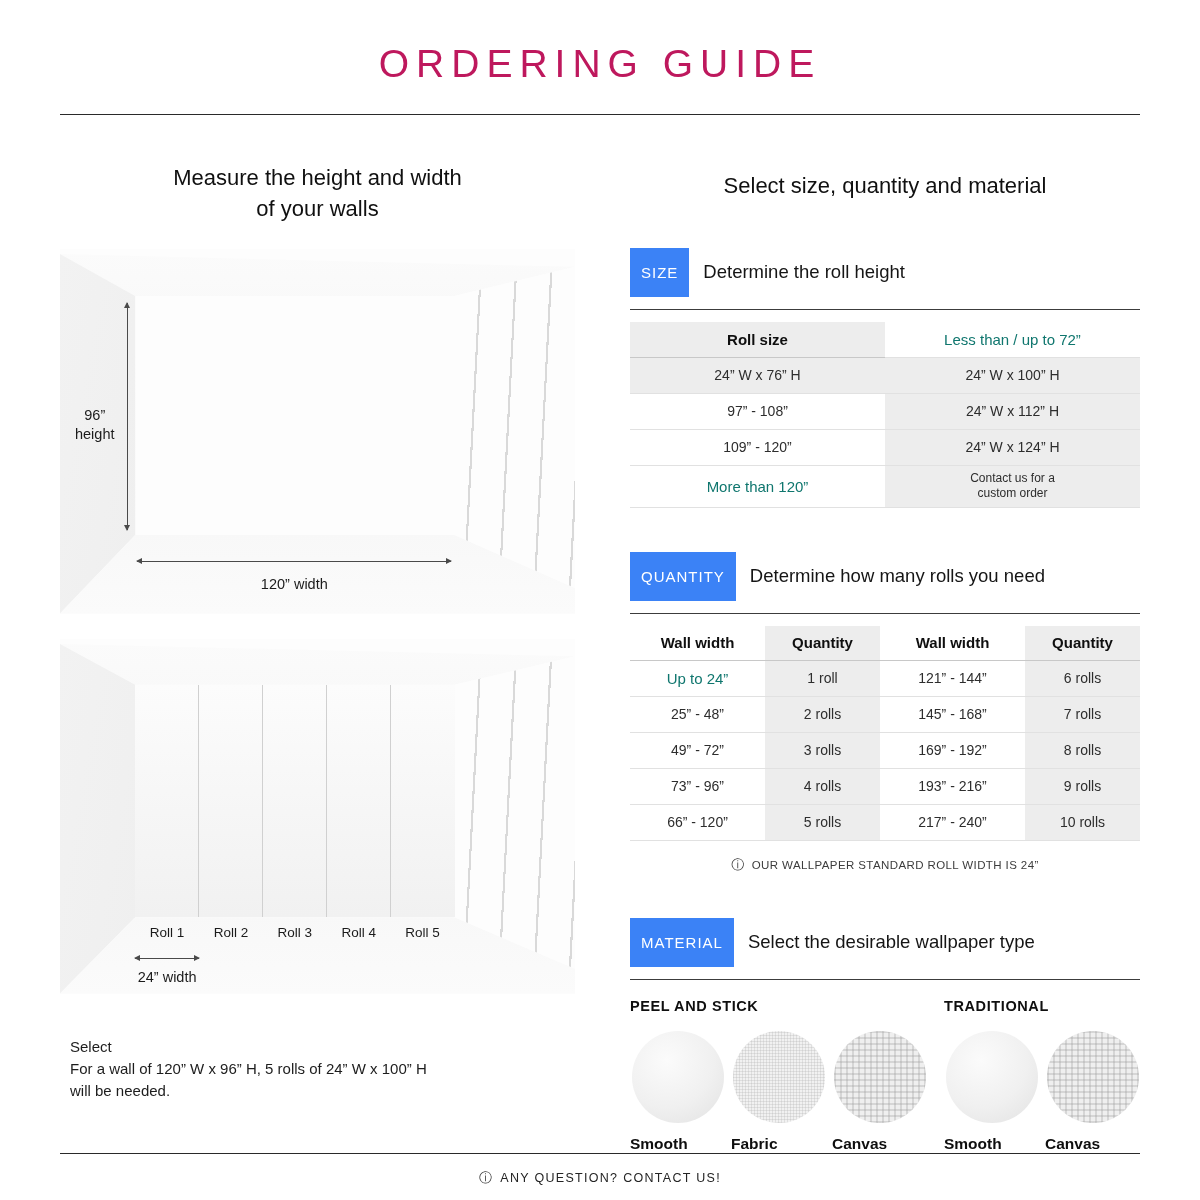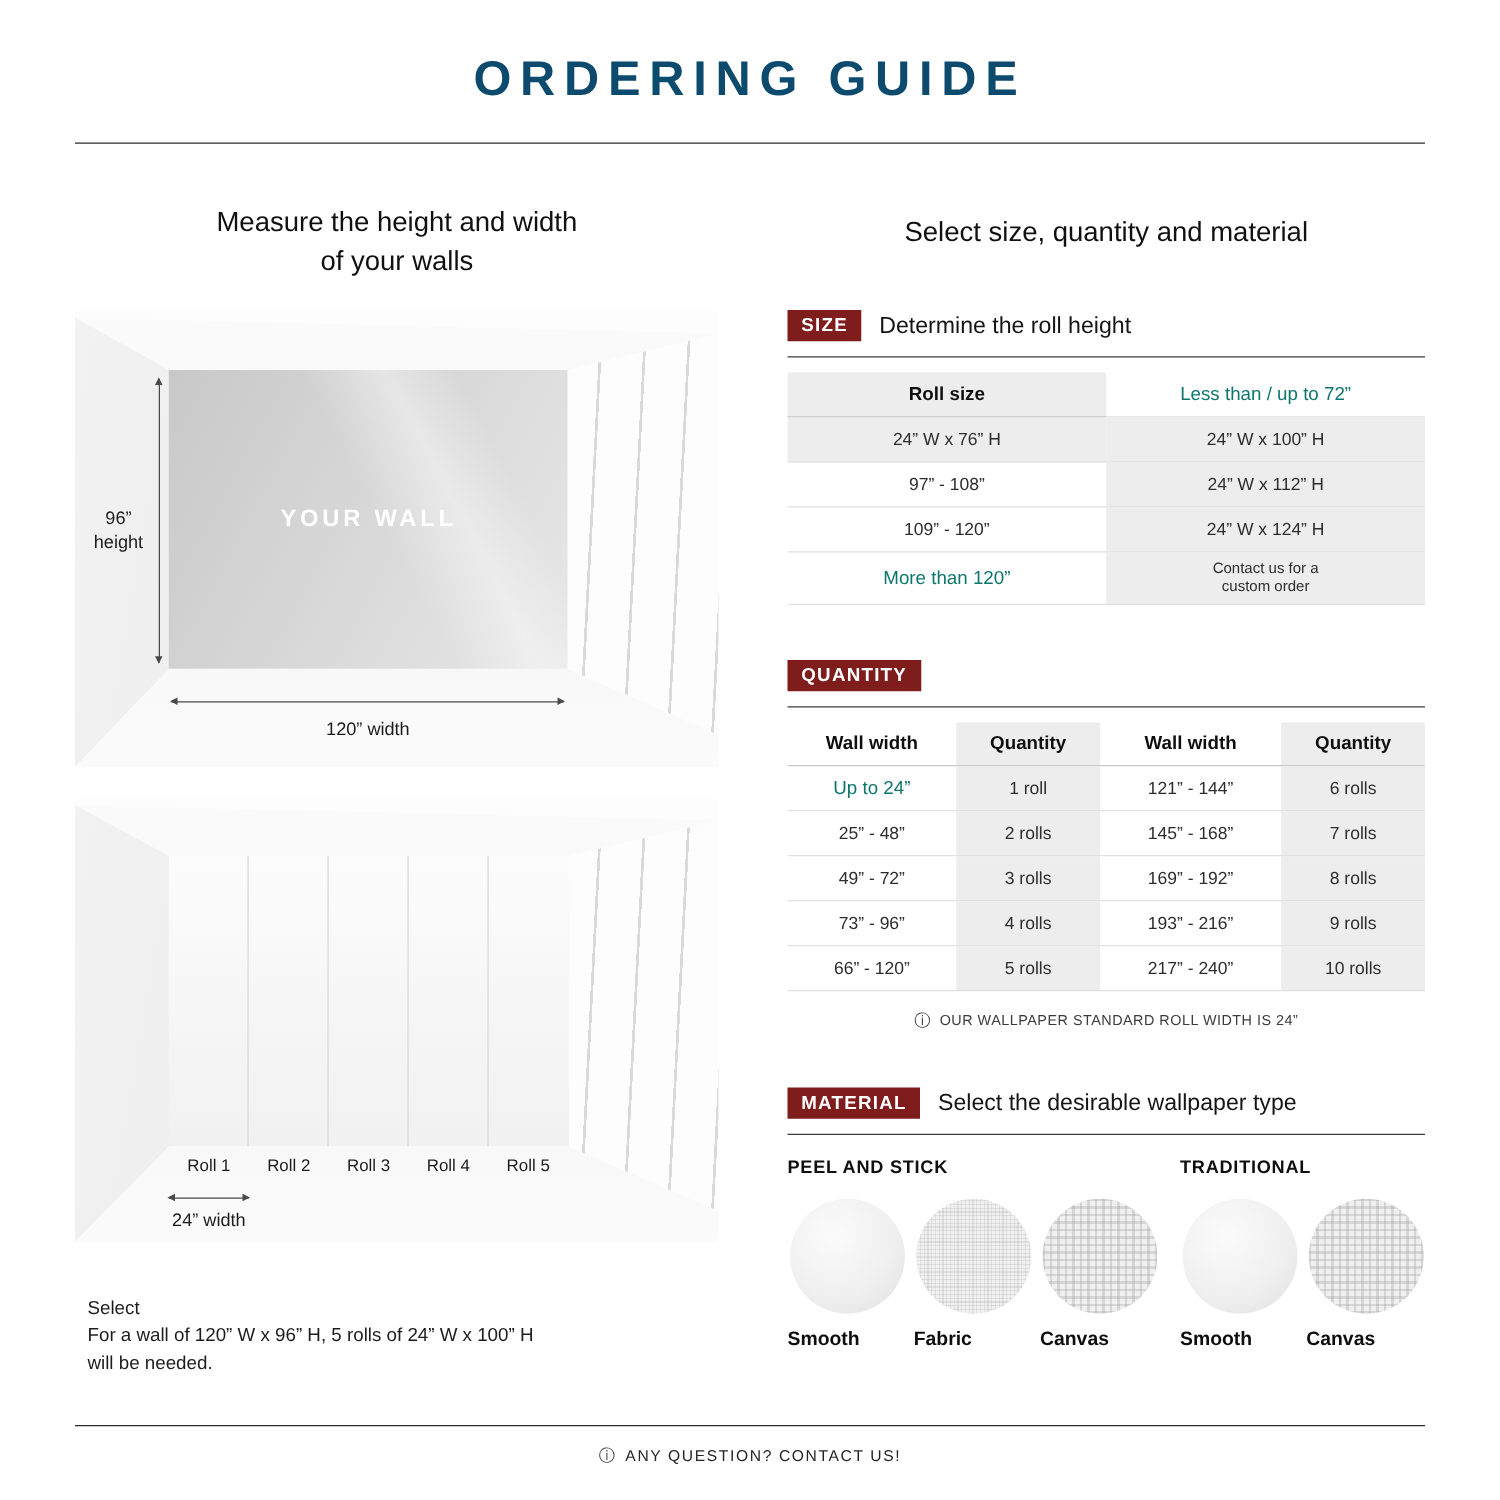--- a/index.html
+++ b/index.html
@@ -6,21 +6,21 @@
   html,body { margin:0; padding:0; }
   body {
     width:1200px; height:1200px; background:#ffffff;
     font-family:"Liberation Sans", sans-serif; color:#1d1d1d;
     overflow:hidden;
   }
   .page { width:1200px; height:1200px; display:flex; flex-direction:column; }
 
   
   .hdr { padding-top:42px; text-align:center; }
-  .hdr h1 { margin:0; font-size:39px; font-weight:700; letter-spacing:7px; color:#0c4a6e; }
+  .hdr h1 { margin:0; font-size:39px; font-weight:400; letter-spacing:7px; color:#be185d; }
   .rule { width:1080px; margin:28px auto 0; border-top:1.5px solid #2a2a2a; }
 
   
   .columns { display:flex; padding:0 60px; margin-top:34px; flex:0 0 auto; }
   .left-col { width:515px; }
   .right-col { width:510px; margin-left:55px; }
   .col-heading { margin:14px 0 0; font-size:22px; font-weight:400; text-align:center; color:#101010; line-height:1.4; }
   .right-col .col-heading { margin-top:22px; }
 
   
@@ -64,21 +64,21 @@
   .room2 .dim-h.r2 { left:14.6%; width:12.4%; top:90%; }
   .room2 .dim-label-h.r2 { left:6.8%; width:28%; top:93.2%; }
 
   
   .example { margin-top:42px; padding-left:10px; font-size:15px; line-height:1.48; color:#1d1d1d; }
 
   
   .section { margin-top:44px; }
   .section.first { margin-top:46px; }
   .section-head { display:flex; align-items:center; gap:14px; padding-bottom:12px; border-bottom:1px solid #3c3c3c; }
-  .badge { background:#7f1d1d; color:#ffffff; font-weight:bold; font-size:15px; letter-spacing:1px; padding:4px 11px; }
+  .badge { background:#3b82f6; color:#ffffff; font-weight:normal; font-size:15px; letter-spacing:1px; padding:16px 11px; }
   .section-sub { font-size:18.5px; color:#151515; }
 
   .size-table { display:grid; grid-template-columns:255px 255px; margin-top:12px; }
   .cell { display:flex; align-items:center; justify-content:center; text-align:center;
     min-height:36px; border-bottom:1px solid #e1e1e1; font-size:14px; color:#2d2d2d; }
   .cell.head { font-weight:bold; font-size:15px; color:#0f0f0f; min-height:35px; border-bottom:1px solid #c8c8c8; }
   .gray { background:#ededed; }
   .muted { font-size:15px; color:#0f766e; }
   .small2 { font-size:12px; line-height:1.3; padding:5px 70px; min-height:40px; }
 
@@ -125,23 +125,20 @@
       <h2 class="col-heading">
         <span>Measure the height and width</span><br>
         <span>of your walls</span>
       </h2>
 
       <div class="room room1">
         <div class="plane ceiling"></div>
         <div class="plane side-wall"></div>
         <div class="plane floor"></div>
         <div class="plane window-wall"></div>
-        <div class="back-wall">
-          <span class="wall-label">YOUR WALL</span>
-        </div>
         <div class="dim-v"></div>
         <div class="dim-label-v">
           <div>96”</div>
           <div>height</div>
         </div>
         <div class="dim-h r1"></div>
         <div class="dim-label-h r1">120” width</div>
       </div>
 
       <div class="room room2">
@@ -193,20 +190,21 @@
           <div class="cell">109” - 120”</div>
           <div class="cell gray">24” W x 124” H</div>
           <div class="cell muted">More than 120”</div>
           <div class="cell gray small2">Contact us for a custom order</div>
         </div>
       </div>
 
       <div class="section">
         <div class="section-head">
           <span class="badge">QUANTITY</span>
+          <span class="section-sub">Determine how many rolls you need</span>
         </div>
         <div class="qty-table">
           <div class="cell head">Wall width</div>
           <div class="cell head gray">Quantity</div>
           <div class="cell head">Wall width</div>
           <div class="cell head gray">Quantity</div>
 
           <div class="cell muted">Up to 24”</div>
           <div class="cell gray">1 roll</div>
           <div class="cell">121” - 144”</div>

